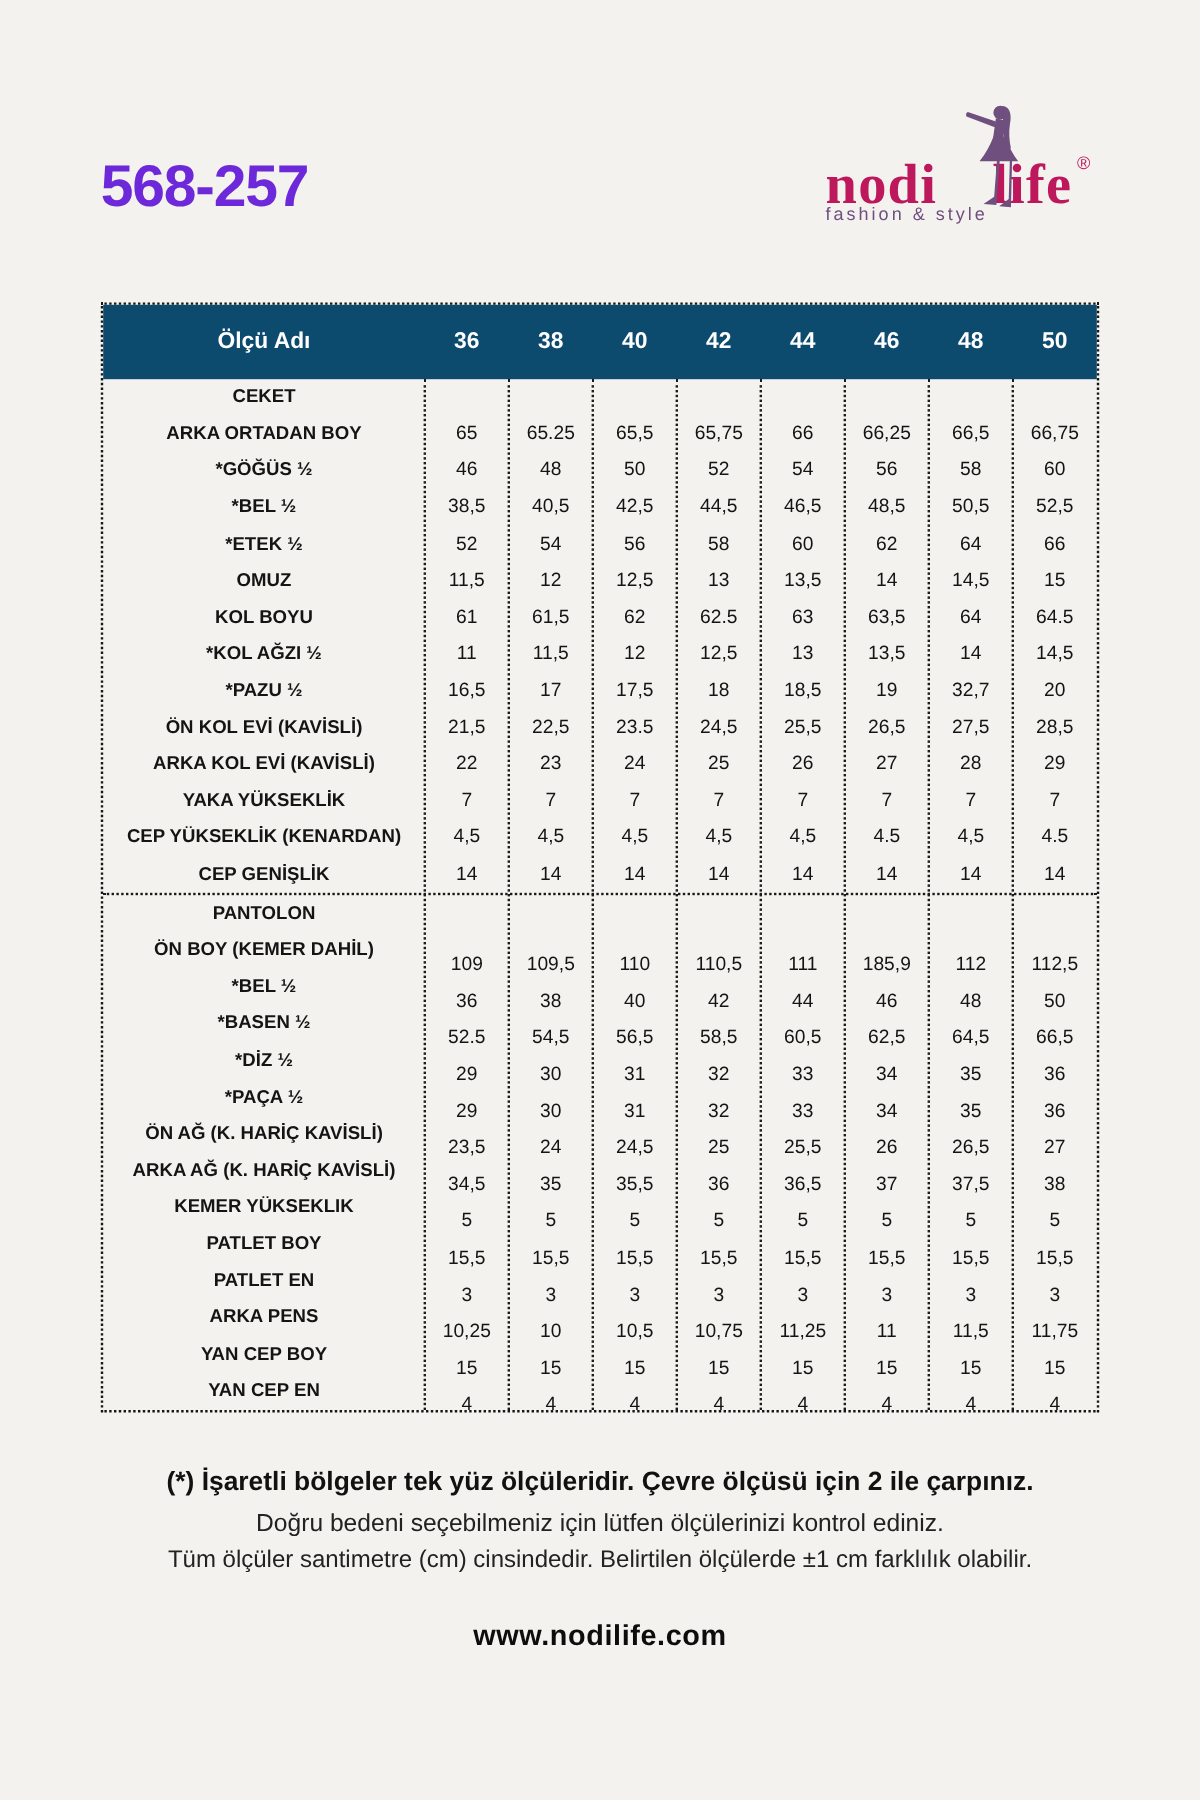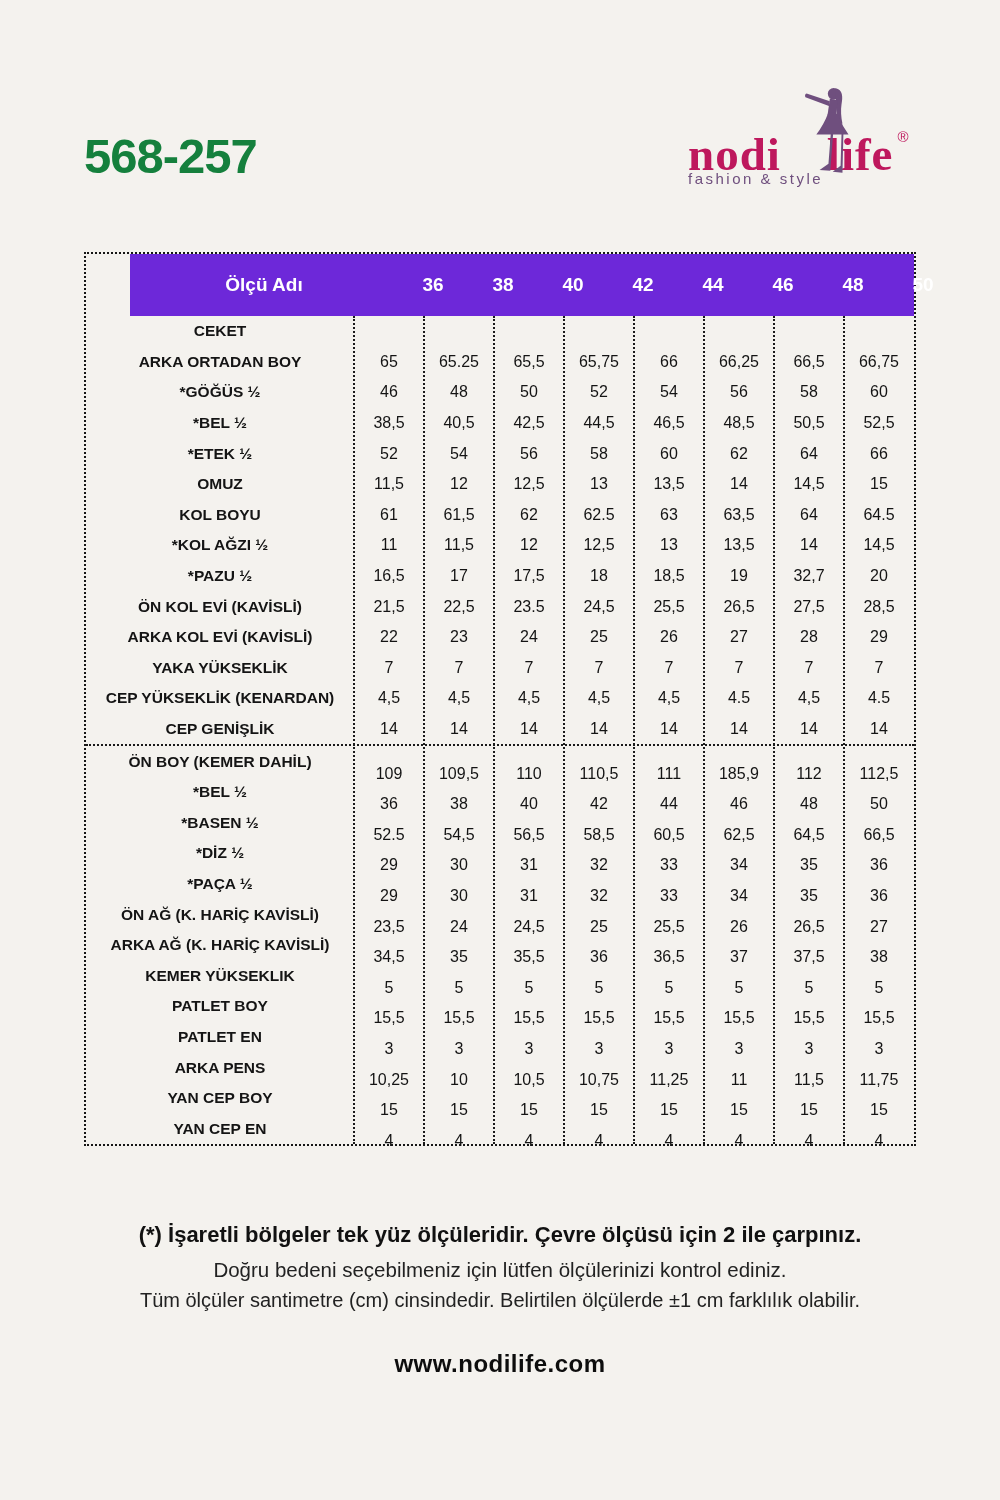--- a/index.html
+++ b/index.html
@@ -8,21 +8,21 @@
     background:#f4f2ee;
     font-family:"Liberation Sans", sans-serif;
     color:#141414;
     position:relative;
     overflow:hidden;
   }
 
   
   .product-code {
     position:absolute; left:84px; top:128px;
-    font-size:49px; font-weight:800; letter-spacing:-1px; color:#15803d;
+    font-size:49px; font-weight:800; letter-spacing:-1px; color:#6d28d9;
   }
 
   .logo { position:absolute; left:688px; top:106px; width:242px; }
   .wordmark {
     position:relative;
     font-family:"Liberation Serif", serif;
     font-weight:600;
     font-size:47px;
     letter-spacing:1px;
     color:#be185d;
@@ -101,21 +101,21 @@
         <path d="M30 30 Q39.5 27.5 42 34 Q45.5 44 52 52.5 L17.5 52.5 Q25.5 42 30 30 Z"></path>
         <path d="M26.5 51.5 L33 51.5 L30.5 84 L21 90.5 L32.5 91.5 L35.5 51.5 Z"></path>
         <path d="M38.5 51.5 L44.5 51.5 L43.5 86 L35 92.5 L45.5 93.5 L46.5 51.5 Z"></path>
       </svg>
     </span>
   </div>
   <div class="tagline">fashion &amp; style</div>
 </div>
 
 <div class="table-wrap" id="sizeTable">
-    <div class="trow thead" style="background: #6d28d9; color: rgb(255, 255, 255); margin-left: 44px;">
+    <div class="trow thead" style="background: #0c4a6e; color: rgb(255, 255, 255);">
       <div class="hlab">Ölçü Adı</div>
       <div class="hval">36</div>
       <div class="hval">38</div>
       <div class="hval">40</div>
       <div class="hval">42</div>
       <div class="hval">44</div>
       <div class="hval">46</div>
       <div class="hval">48</div>
       <div class="hval">50</div>
     </div>
@@ -271,20 +271,31 @@
           <div class="val">14</div>
           <div class="val">14</div>
           <div class="val">14</div>
           <div class="val">14</div>
           <div class="val">14</div>
           <div class="val">14</div>
         </div>
       </div>
       <div class="tsection sep">
         <div class="trow">
+          <div class="lab">PANTOLON</div>
+          <div class="val"></div>
+          <div class="val"></div>
+          <div class="val"></div>
+          <div class="val"></div>
+          <div class="val"></div>
+          <div class="val"></div>
+          <div class="val"></div>
+          <div class="val"></div>
+        </div>
+        <div class="trow">
           <div class="lab">ÖN BOY (KEMER DAHİL)</div>
           <div class="val drop">109</div>
           <div class="val drop">109,5</div>
           <div class="val drop">110</div>
           <div class="val drop">110,5</div>
           <div class="val drop">111</div>
           <div class="val drop">185,9</div>
           <div class="val drop">112</div>
           <div class="val drop">112,5</div>
         </div>

